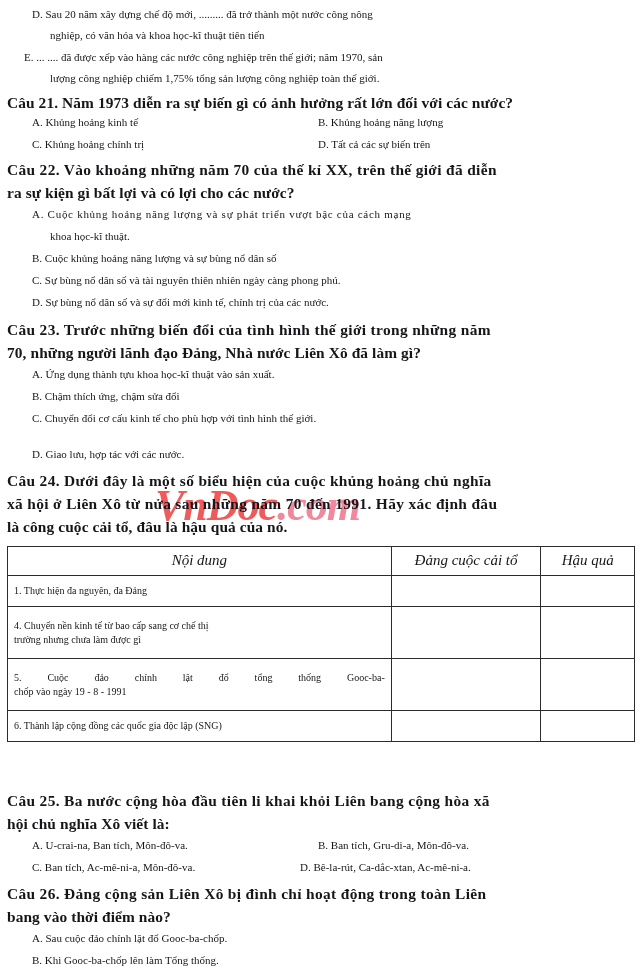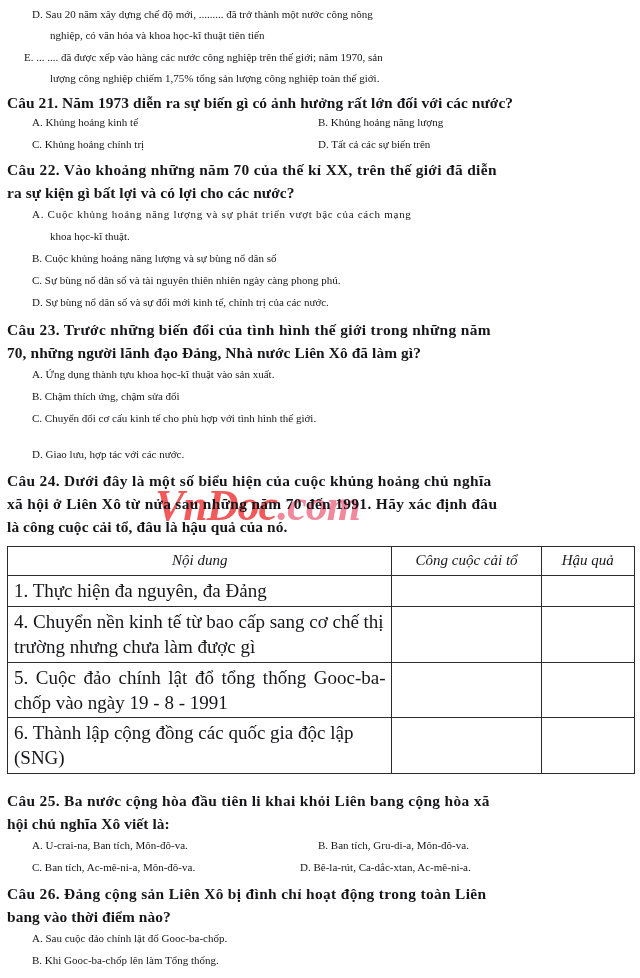--- a/index.html
+++ b/index.html
@@ -83,21 +83,21 @@
     left: 7px;
     top: 546px;
     width: 628px;
     border-collapse: collapse;
     z-index: 2;
     background: #c2410c;
   }
   .tbl td, .tbl th {
     border: 1px solid #2b2b2b;
     padding: 2px 6px;
-    font-size: 19px;
+    font-size: 10px;
     line-height: 1.33;
     vertical-align: middle;
     font-weight: normal;
     text-align: left;
     background: #fff;
   }
   .tbl thead th {
     font-style: italic;
     text-align: center;
     font-size: 15px;
@@ -183,21 +183,21 @@
     <div class="line q" style="left:7px; top:906px;">bang vào thời điểm nào?</div>
     <div class="line opt" style="left:32px; top:930px;">A. Sau cuộc đảo chính lật đổ Gooc-ba-chốp.</div>
     <div class="line opt" style="left:32px; top:952px;">B. Khi Gooc-ba-chốp lên làm Tổng thống.</div>
 
   </div>
 
   <table class="tbl">
     <thead>
       <tr>
         <th class="col-content">Nội dung</th>
-        <th class="col-reform">Công cuộc cải tổ</th>
+        <th class="col-reform">Đảng cuộc cải tổ</th>
         <th class="col-result">Hậu quả</th>
       </tr>
     </thead>
     <tbody>
       <tr class="row-1">
         <td>
           <div>1. Thực hiện đa nguyên, đa Đảng</div>
         </td>
         <td></td>
         <td></td>

